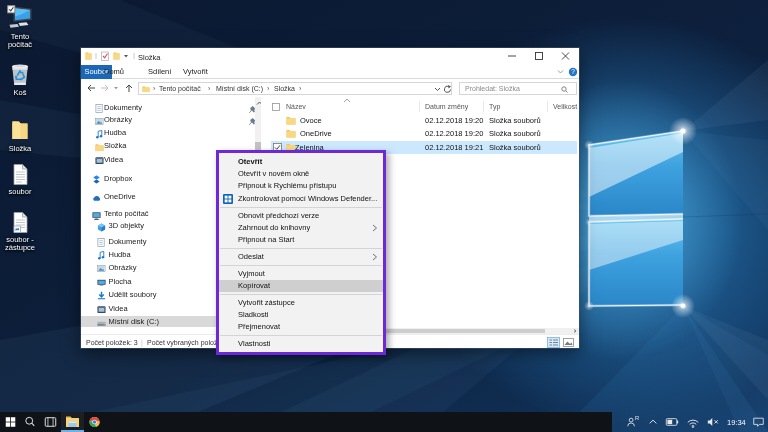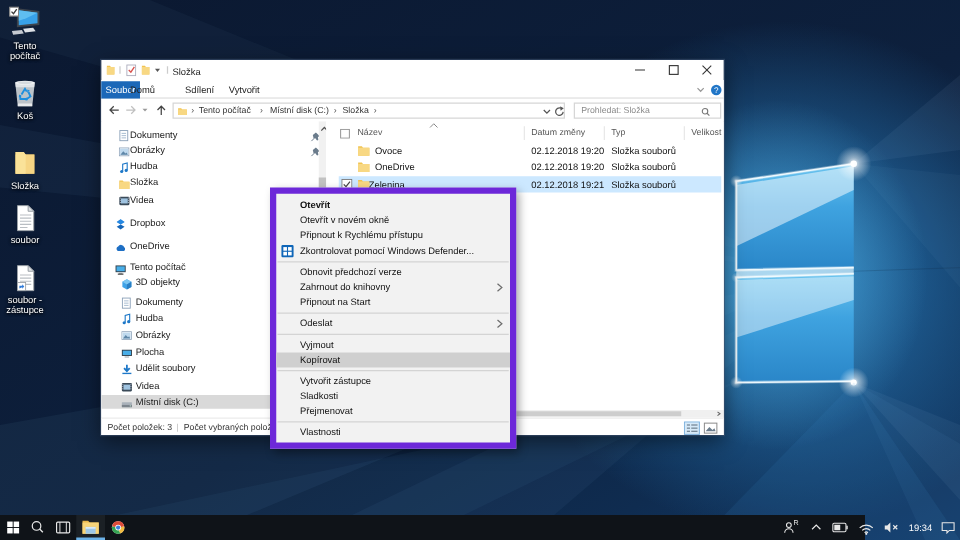--- a/index.html
+++ b/index.html
@@ -40,28 +40,28 @@
 .colline { position:absolute; top:1px; width:1px; height:11px; background:#e8e8e8; }
 .frow { position:absolute; left:10px; right:2px; height:13.5px; line-height:13.5px; font-size:7.5px; color:#111; }
 .frow .cell { position:absolute; top:0; height:100%; white-space:nowrap; }
 .ficon { position:absolute; top:2px; }
 
 #hscroll { position:absolute; left:180px; top:280px; right:0; height:6px; background:#f0f0f0; }
 #hthumb { position:absolute; left:2px; top:1px; height:4px; background:#cdcdcd; }
 #statusbar { position:absolute; left:0; top:286px; width:100%; height:14px; background:#fff; border-top:1px solid #ececec; font-size:7px; color:#333; }
 
 
-#cmenu { position:absolute; left:216px; top:150px; width:197px; background:#f2f2f2; border:5px solid #6d28d9; box-shadow:3px 3px 7px rgba(0,0,0,.35); padding:3px 0 1px 0; font-size:7.5px; color:#111; }
+#cmenu { position:absolute; left:216px; top:150px; width:170px; background:#f2f2f2; border:3px solid #6d28d9; box-shadow:3px 3px 7px rgba(0,0,0,.35); padding:3px 0 1px 0; font-size:7.5px; color:#111; }
 .mi { position:relative; height:12.2px; line-height:12.2px; padding-left:19px; white-space:nowrap; }
 .mi.hl { background:#cfcfcf; }
 .mi .sub { position:absolute; right:5px; top:2.5px; }
 .msep { height:1px; background:#d4d4d4; margin:1.9px 1px; }
 
 
-#taskbar { position:absolute; left:0; top:412px; width:692px; height:20px; background:#0f1318; }
+#taskbar { position:absolute; left:0; top:412px; width:612px; height:20px; background:#0f1318; }
 .tb { position:absolute; top:0; height:20px; }
 #clock { position:absolute; top:6px; font-size:7.5px; color:#fff; }
 </style>
 </head>
 <body>
 <div id="screen">
 <svg id="wall" width="768" height="432" viewBox="0 0 768 432">
   <defs>
     <linearGradient id="base" x1="0" y1="0" x2="1" y2="1">
       <stop offset="0" stop-color="#0b1830"></stop>

